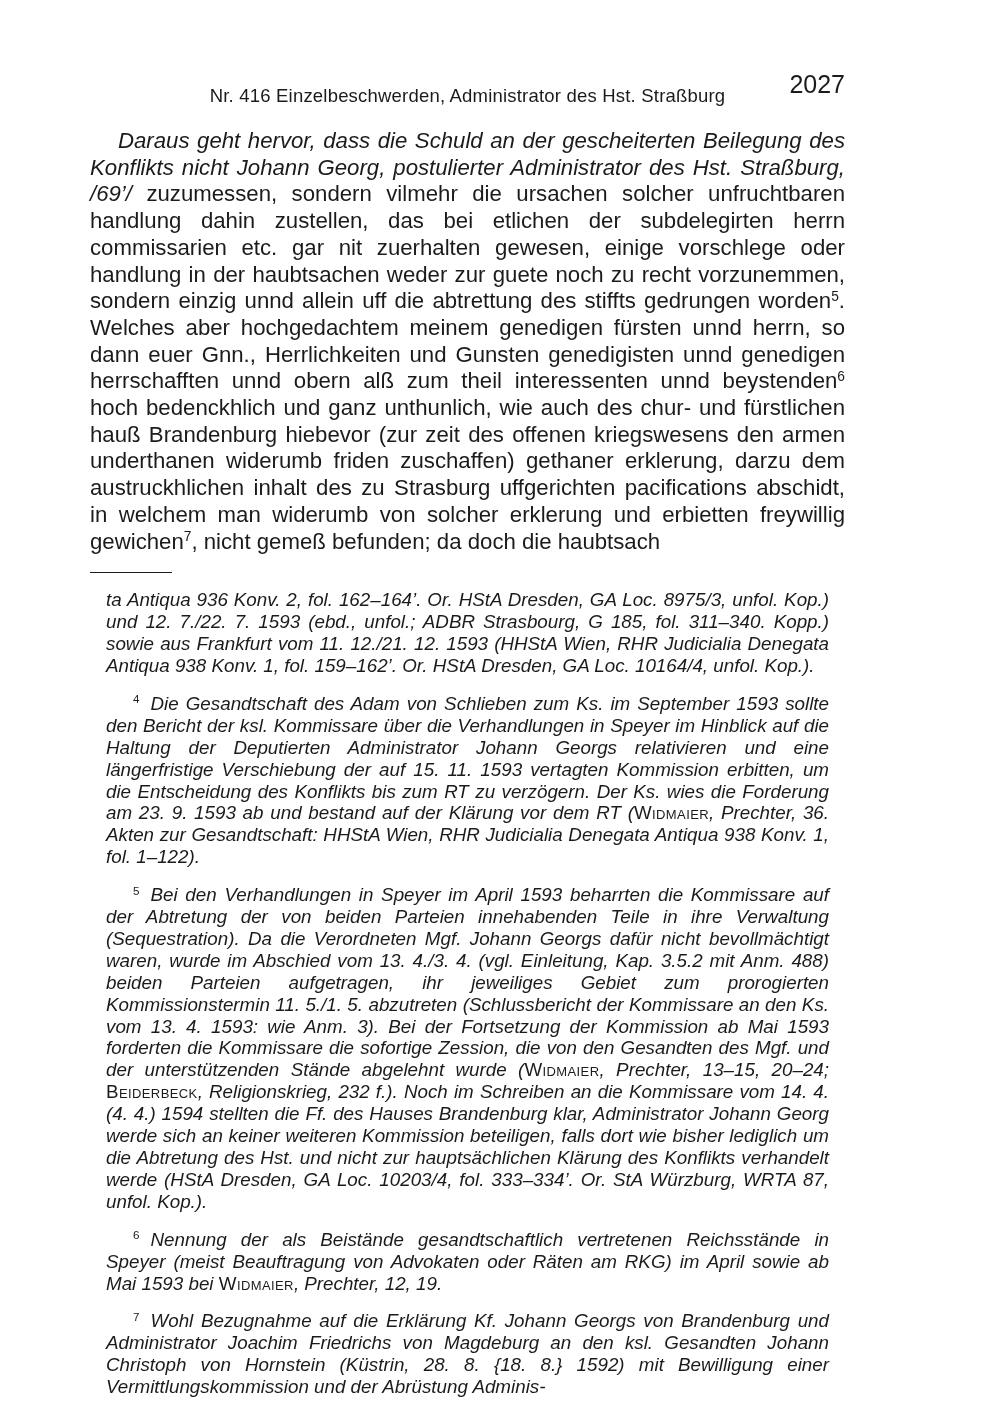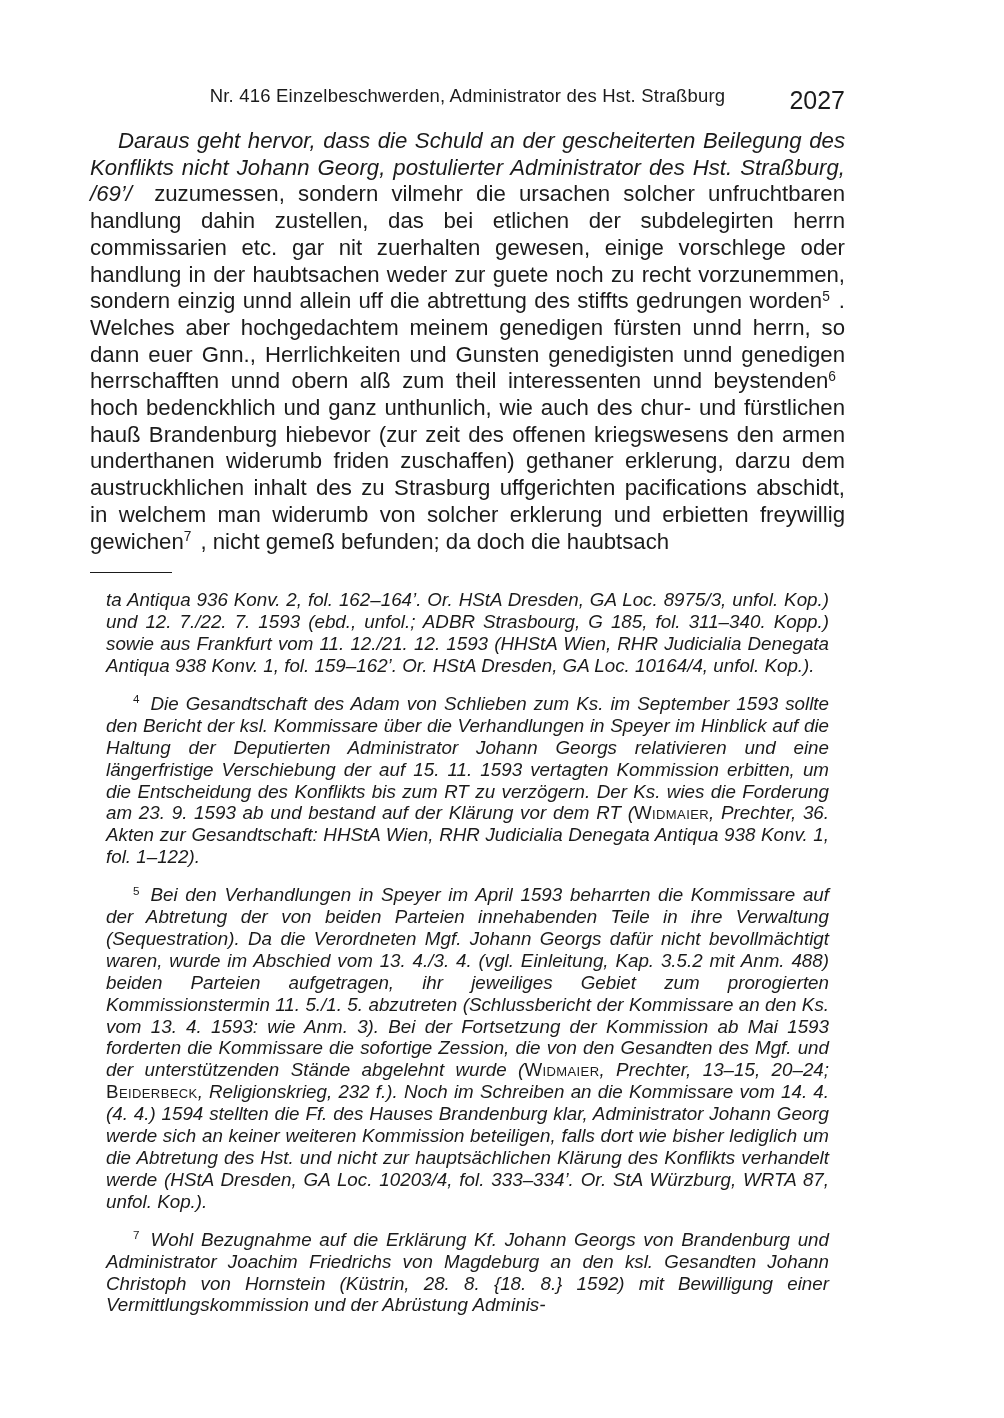--- a/index.html
+++ b/index.html
@@ -25,21 +25,21 @@
   }
   .running-head {
     font-size: 18.5px;
     line-height: 24px;
     letter-spacing: 0.2px;
     white-space: nowrap;
   }
   .page-number {
     position: absolute;
     right: 0;
-    bottom: 0;
+    bottom: 16px;
     font-size: 25px;
     line-height: 24px;
   }
   .body-text {
     margin-top: 16px;
     font-size: 22.2px;
     line-height: 26.7px;
     text-align: justify;
     hyphens: auto;
     -webkit-hyphens: auto;
@@ -57,21 +57,21 @@
     font-size: 18.8px;
     line-height: 21.9px;
     text-align: justify;
     hyphens: auto;
     -webkit-hyphens: auto;
   }
   .fn { margin: 16px; }
   .fn.indent { text-indent: 27px; }
 
   .seg-i   { font-style: italic; }
-  .seg-r   { font-style: normal; margin-left: 9px; }
+  .seg-r   { font-style: normal; }
   .seg-sc  { font-style: normal; font-variant: small-caps; letter-spacing: 0.4px; }
   .seg-sup, .seg-isup, .fn-num {
     font-size: 0.62em;
     line-height: 0;
     position: relative;
     top: -0.55em;
   }
   .seg-sup { font-style: normal; }
   .seg-isup { font-style: italic; }
   .fn-num { font-style: normal; margin-right: 11px; }
@@ -88,15 +88,16 @@
   <main class="body-text" id="body-container">
       <p class="para indent"><span class="seg-i">Daraus geht hervor, dass die Schuld an der gescheiterten Beilegung des Konflikts nicht Johann Georg, postulierter Administrator des Hst. Straßburg, /69’/ </span><span class="seg-r">zuzumessen, sondern vilmehr die ursachen solcher unfruchtbaren handlung dahin zustellen, das bei etlichen der subdelegirten herrn commissarien etc. gar nit zuerhalten gewesen, einige vorschlege oder handlung in der haubtsachen weder zur guete noch zu recht vorzunemmen, sondern einzig unnd allein uff die abtrettung des stiffts gedrungen worden</span><span class="seg-sup">5</span><span class="seg-r">. Welches aber hochgedachtem meinem genedigen fürsten unnd herrn, so dann euer Gnn., Herrlichkeiten und Gunsten genedigisten unnd genedigen herrschafften unnd obern alß zum theil interessenten unnd beystenden</span><span class="seg-sup">6</span><span class="seg-r"> hoch bedenckhlich und ganz unthunlich, wie auch des chur- und fürstlichen hauß Brandenburg hiebevor (zur zeit des offenen kriegswesens den armen underthanen widerumb friden zuschaffen) gethaner erklerung, darzu dem austruckhlichen inhalt des zu Strasburg uffgerichten pacifications abschidt, in welchem man widerumb von solcher erklerung und erbietten freywillig gewichen</span><span class="seg-sup">7</span><span class="seg-r">, nicht gemeß befunden; da doch die haubtsach</span></p>
     </main>
 
   <hr class="fn-sep">
 
   <section class="footnotes" id="footnotes-container">
       <p class="fn"><span class="seg-i">ta Antiqua 936 Konv. 2, fol. 162–164’. Or. HStA Dresden, GA Loc. 8975/3, unfol. Kop.) und 12. 7./22. 7. 1593 (ebd., unfol.; ADBR Strasbourg, G 185, fol. 311–340. Kopp.) sowie aus Frankfurt vom 11. 12./21. 12. 1593 (HHStA Wien, RHR Judicialia Denegata Antiqua 938 Konv. 1, fol. 159–162’. Or. HStA Dresden, GA Loc. 10164/4, unfol. Kop.).</span></p>
       <p class="fn indent"><span class="fn-num">4</span><span class="seg-i">Die Gesandtschaft des Adam von Schlieben zum Ks. im September 1593 sollte den Bericht der ksl. Kommissare über die Verhandlungen in Speyer im Hinblick auf die Haltung der Deputierten Administrator Johann Georgs relativieren und eine längerfristige Verschiebung der auf 15. 11. 1593 vertagten Kommission erbitten, um die Entscheidung des Konflikts bis zum RT zu verzögern. Der Ks. wies die Forderung am 23. 9. 1593 ab und bestand auf der Klärung vor dem RT (</span><span class="seg-sc">Widmaier</span><span class="seg-i">, Prechter, 36. Akten zur Gesandtschaft: HHStA Wien, RHR Judicialia Denegata Antiqua 938 Konv. 1, fol. 1–122).</span></p>
       <p class="fn indent"><span class="fn-num">5</span><span class="seg-i">Bei den Verhandlungen in Speyer im April 1593 beharrten die Kommissare auf der Abtretung der von beiden Parteien innehabenden Teile in ihre Verwaltung (Sequestration). Da die Verordneten Mgf. Johann Georgs dafür nicht bevollmächtigt waren, wurde im Abschied vom 13. 4./3. 4. (vgl. Einleitung, Kap. 3.5.2 mit Anm. 488) beiden Parteien aufgetragen, ihr jeweiliges Gebiet zum prorogierten Kommissionstermin 11. 5./1. 5. abzutreten (Schlussbericht der Kommissare an den Ks. vom 13. 4. 1593: wie Anm. 3). Bei der Fortsetzung der Kommission ab Mai 1593 forderten die Kommissare die sofortige Zession, die von den Gesandten des Mgf. und der unterstützenden Stände abgelehnt wurde (</span><span class="seg-sc">Widmaier</span><span class="seg-i">, Prechter, 13–15, 20–24; </span><span class="seg-sc">Beiderbeck</span><span class="seg-i">, Religionskrieg, 232 f.). Noch im Schreiben an die Kommissare vom 14. 4. (4. 4.) 1594 stellten die Ff. des Hauses Brandenburg klar, Administrator Johann Georg werde sich an keiner weiteren Kommission beteiligen, falls dort wie bisher lediglich um die Abtretung des Hst. und nicht zur hauptsächlichen Klärung des Konflikts verhandelt werde (HStA Dresden, GA Loc. 10203/4, fol. 333–334’. Or. StA Würzburg, WRTA 87, unfol. Kop.).</span></p>
+      <p class="fn indent"><span class="fn-num">6</span><span class="seg-i">Nennung der als Beistände gesandtschaftlich vertretenen Reichsstände in Speyer (meist Beauftragung von Advokaten oder Räten am RKG) im April sowie ab Mai 1593 bei </span><span class="seg-sc">Widmaier</span><span class="seg-i">, Prechter, 12, 19.</span></p>
       <p class="fn indent"><span class="fn-num">7</span><span class="seg-i">Wohl Bezugnahme auf die Erklärung Kf. Johann Georgs von Brandenburg und Administrator Joachim Friedrichs von Magdeburg an den ksl. Gesandten Johann Christoph von Hornstein (Küstrin, 28. 8. {18. 8.} 1592) mit Bewilligung einer Vermittlungskommission und der Abrüstung Adminis-</span></p>
     </section>
 </div>
 
 </body></html>

